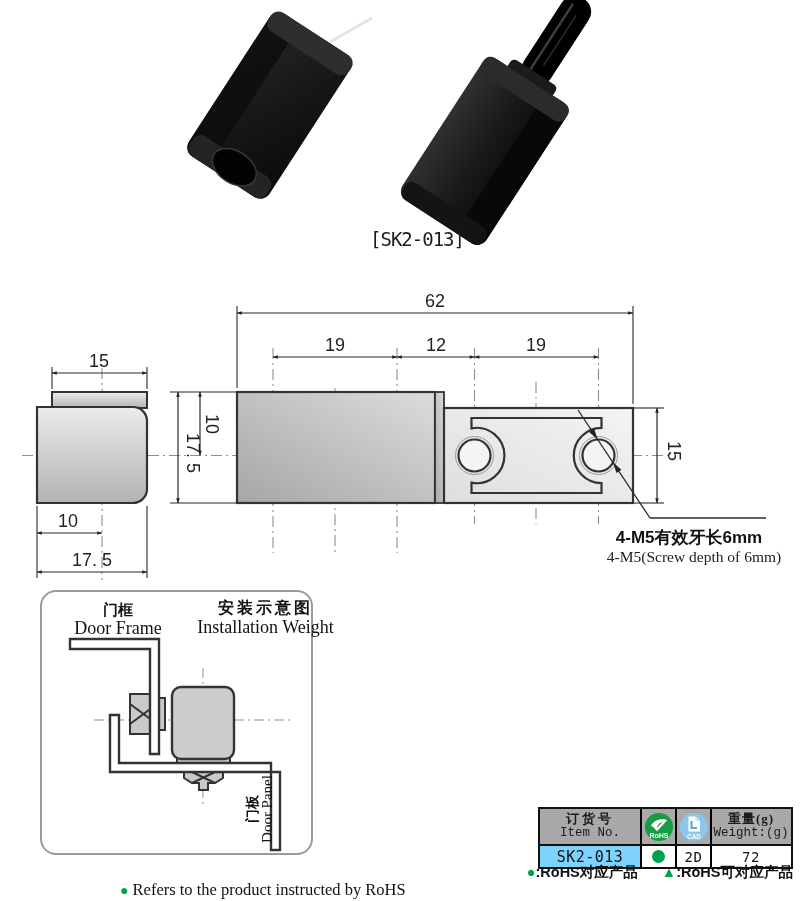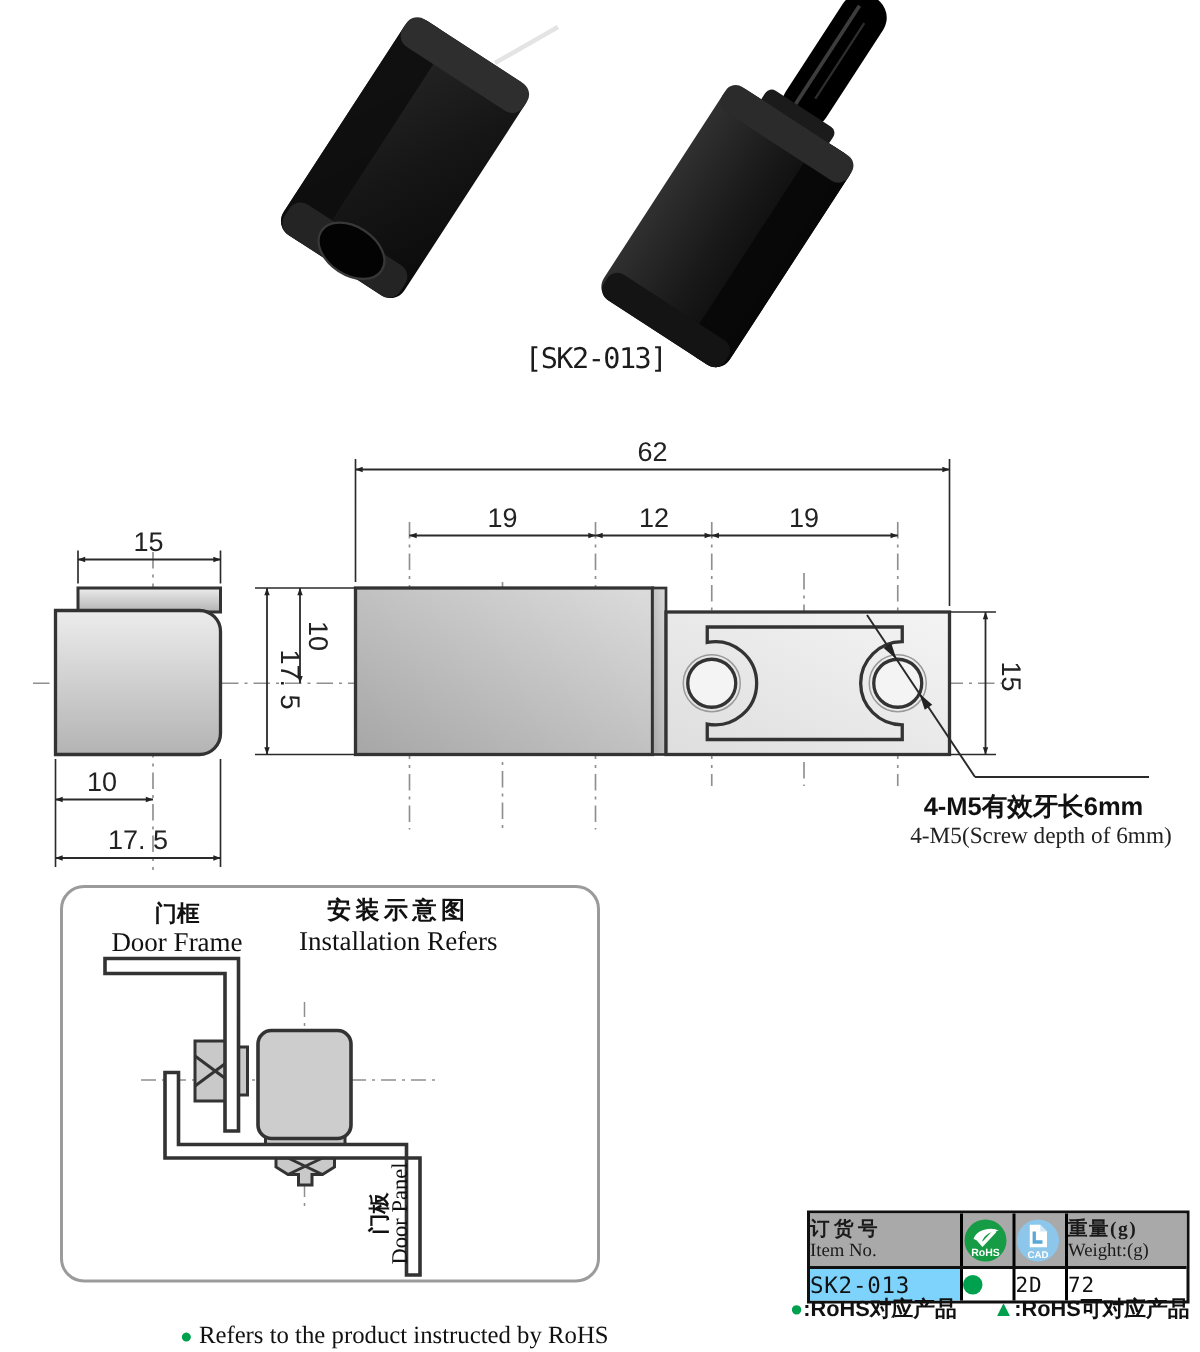--- a/index.html
+++ b/index.html
@@ -3,39 +3,39 @@
 <meta charset="utf-8">
 <style>
   html,body{margin:0;padding:0;background:#fff;}
   .page{position:relative;width:800px;height:901px;background:#fff;overflow:hidden;
         font-family:"Liberation Sans",sans-serif;color:#1a1a1a;}
   .abs{position:absolute;}
   svg text{font-family:"Liberation Sans",sans-serif;}
   .dim{font-size:18px;fill:#222;}
   .note-zh{font-size:17px;font-weight:600;fill:#111;font-family:"Liberation Sans",sans-serif;}
   .note-en{font-size:15.5px;fill:#222;font-family:"Liberation Serif",serif;}
-  .caption{font-family:"DejaVu Sans Mono",monospace;font-size:19px;letter-spacing:-1px;color:#1c1c1c;}
+  .caption{font-family:"DejaVu Sans Mono",monospace;font-size:19px;letter-spacing:-1px;color:#1c1c1c;margin-left:20px;}
   
-  .inst-box{left:40px;top:590px;width:360px;height:265px;border:2.5px solid #9b9b9b;border-radius:16px;background:#fff;box-sizing:border-box;}
+  .inst-box{left:40px;top:590px;width:273px;height:265px;border:2.5px solid #9b9b9b;border-radius:16px;background:#fff;box-sizing:border-box;}
   .lbl-zh{font-size:15px;font-weight:600;color:#111;}
   .lbl-en{font-size:18px;color:#111;font-family:"Liberation Serif",serif;}
   .frame-lbl{left:20px;top:10px;width:112px;text-align:center;line-height:1.1;}
   .title-lbl{left:140px;top:7px;width:167px;text-align:center;line-height:1.15;}
   .title-lbl .lbl-zh{letter-spacing:3px;font-size:16px;}
   .panel-lbl{left:175px;top:200px;width:90px;height:34px;text-align:center;line-height:1.05;
              transform:rotate(-90deg);}
   
   .tbl{left:538px;top:807px;width:255px;border:2.5px solid #111;box-sizing:border-box;background:#fff;}
   .tbl-row{display:grid;grid-template-columns:100px 35px 35px 80px;}
   .tbl-row.hdr{height:35px;background:#a9a9a9;}
   .tbl-row.dat{height:21px;border-top:2px solid #111;}
-  .cell{display:flex;align-items:flex-start;justify-content:center;flex-direction:column;box-sizing:border-box;}
+  .cell{display:flex;align-items:center;justify-content:center;flex-direction:column;box-sizing:border-box;}
   .cell+.cell{border-left:2px solid #000000;}
   .hdr .zh{font-size:13px;font-weight:700;letter-spacing:3px;font-family:"Liberation Serif",serif;line-height:1.15;}
-  .hdr .en{font-size:12.5px;font-family:Liberation Serif, serif;line-height:1.1;}
+  .hdr .en{font-size:12.5px;font-family:Liberation Mono, monospace;line-height:1.1;}
   .mono{font-family:"DejaVu Sans Mono",monospace;font-size:14px;letter-spacing:0.5px;color:#111;}
   .item-cell{background:#7dd3fc;}
   .dot{width:13px;height:13px;border-radius:50%;background:#00a14e;}
   
   .legend-zh{right:7px;top:863px;font-size:14.5px;font-weight:600;color:#111;text-align:right;}
   .legend-zh .sym{color:#00a14e;font-weight:400;}
   .legend-zh .grp+.grp{margin-left:20px;margin-top:20px;}
   .legend-en{left:120px;top:880px;width:678px;display:flex;justify-content:center;gap:14px;
              font-family:"Liberation Serif",serif;font-size:16.5px;color:#111;white-space:nowrap;flex-direction:column;}
   .legend-en .sym{color:#00a14e;font-size:14px;}
@@ -200,21 +200,21 @@
       <path d="M68,123 H77 V171 H229 V258 H238 V180 H68 Z" fill="#fff" stroke="#333" stroke-width="2.4"></path>
 
       <rect x="130" y="95" width="62" height="72" rx="9" fill="#cdcdcd" stroke="#333" stroke-width="2.4"></rect>
     </svg>
     <div class="abs frame-lbl">
       <div class="lbl-zh">门框</div>
       <div class="lbl-en">Door Frame</div>
     </div>
     <div class="abs title-lbl">
       <div class="lbl-zh">安装示意图</div>
-      <div class="lbl-en">Installation Refers</div>
+      <div class="lbl-en">Installation Weight</div>
     </div>
     <div class="abs panel-lbl">
       <div class="lbl-zh" style="font-size:14px;">门板</div>
       <div class="lbl-en" style="font-size:15px;">Door Panel</div>
     </div>
   </div>
 
   <div class="abs tbl">
     <div class="tbl-row hdr">
       <div class="cell">

